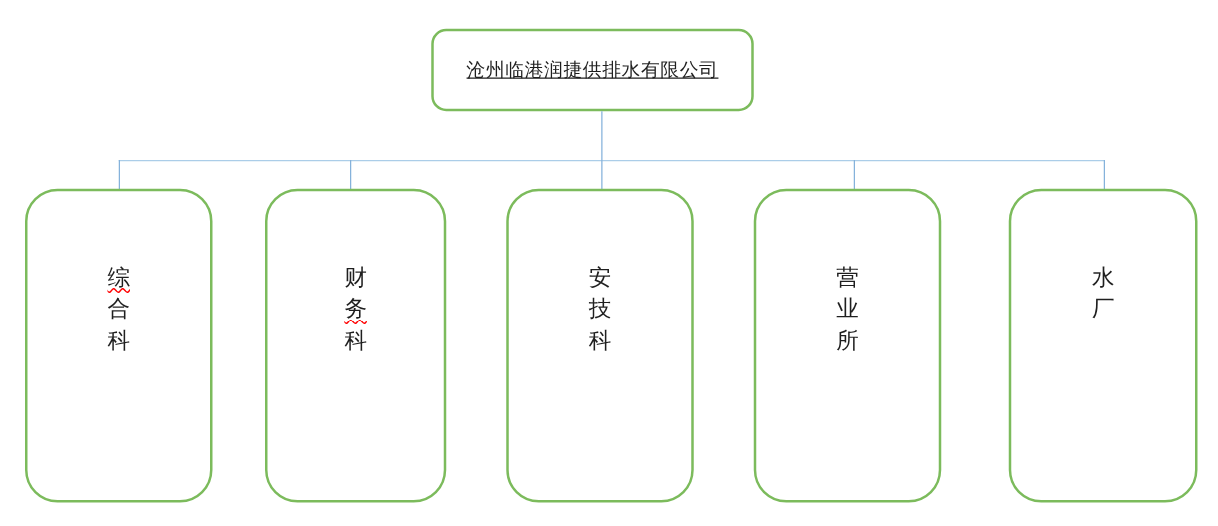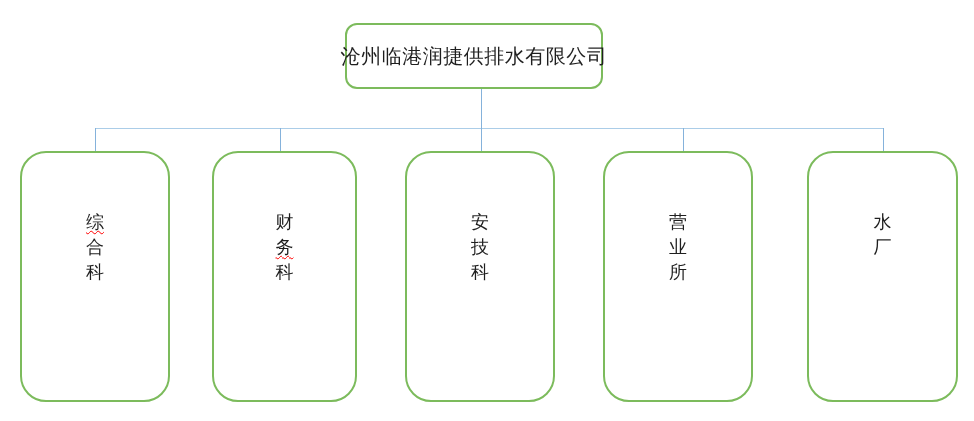--- a/index.html
+++ b/index.html
@@ -23,24 +23,25 @@
 
   .root-box {
     position: absolute;
     left: 345px; top: 23px; width: 258px; height: 66px;
     border: 2px solid var(--green);
     border-radius: 12px;
     background: var(--bg);
     display: flex; align-items: center; justify-content: center;
   }
   .root-label {
-    font-size: 20px;
+    font-size: 15px;
     letter-spacing: 0.5px;
     color: var(--text);
     white-space: nowrap;
+    text-decoration: underline;
   }
 
   .connector { position: absolute; }
   .connector.vert { width: 1px; background: var(--blue-v); }
   .connector.horiz { height: 1px; background: var(--blue-h); }
   .stem   { left: 481px; top: 89px;  height: 39px; }
   .cross  { left: 95px;  top: 128px; width: 789px; }
   .drop   { top: 128px;  height: 24px; }
   .drop-1 { left: 95px; }
   .drop-2 { left: 280px; }

